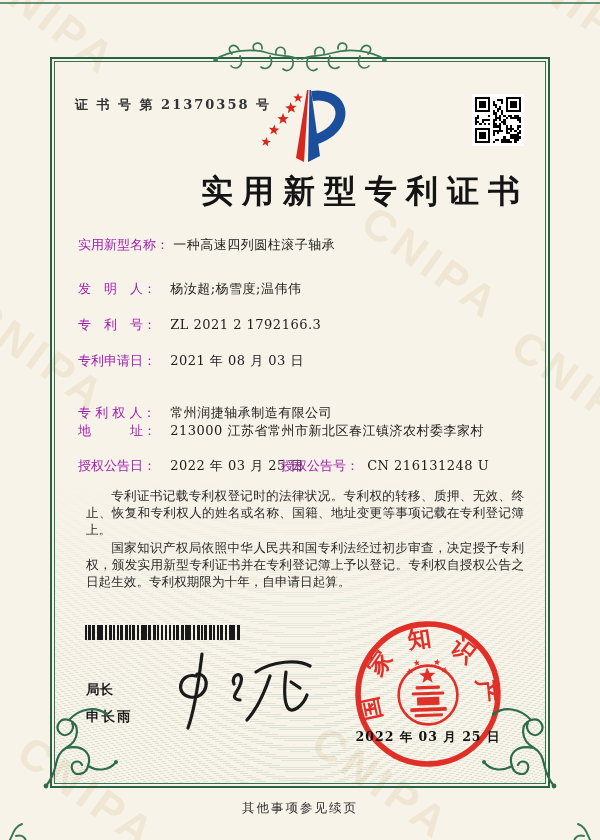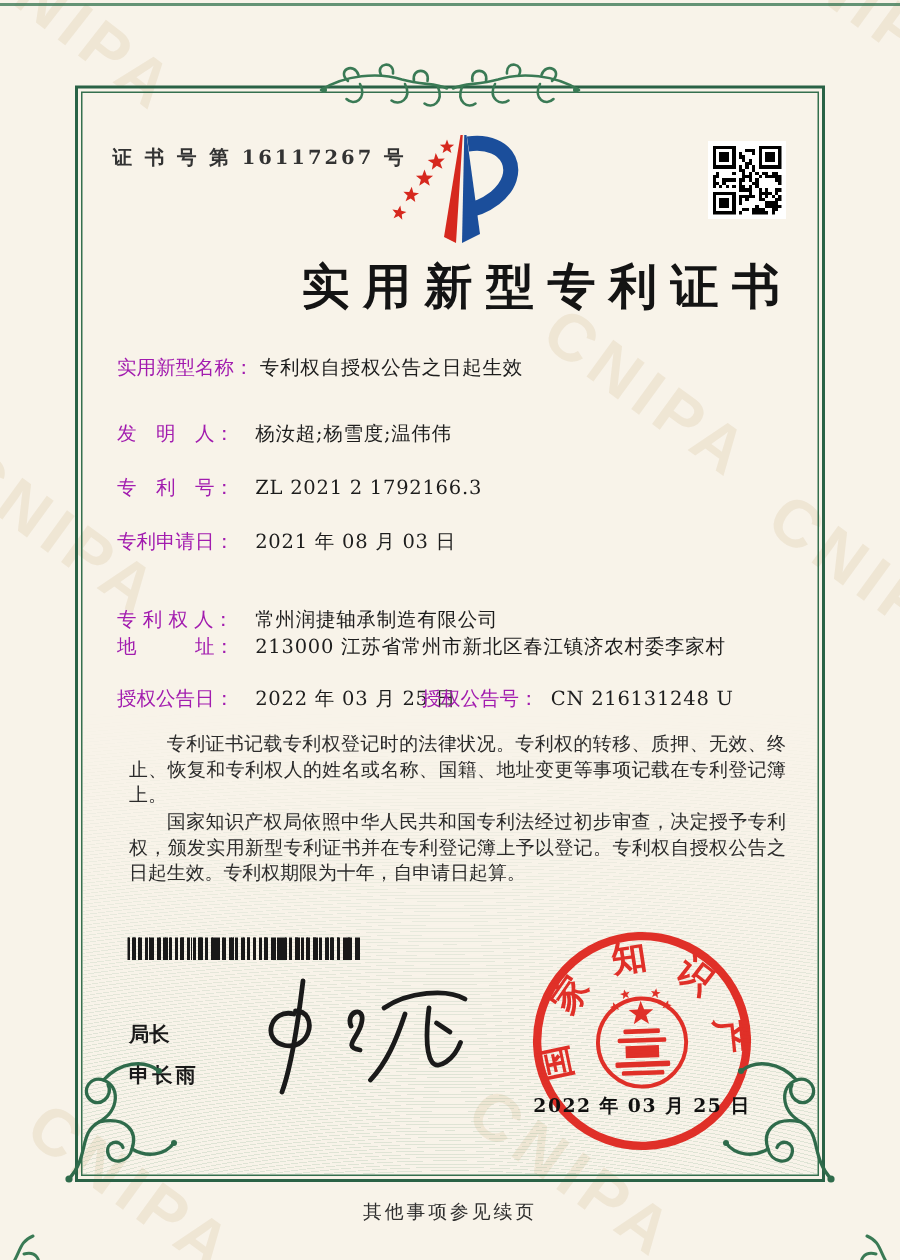--- a/index.html
+++ b/index.html
@@ -158,21 +158,21 @@
 </svg>
 <svg class="mini-curl l" viewBox="0 0 40 30">
   <path d="M2,28 C10,18 8,10 18,6 M12,18 C20,16 24,22 20,27" stroke="#3a7a55" fill="none" stroke-width="2" stroke-linecap="round"></path>
 </svg>
 <svg class="mini-curl r" viewBox="0 0 40 30">
   <path d="M2,28 C10,18 8,10 18,6 M12,18 C20,16 24,22 20,27" stroke="#3a7a55" fill="none" stroke-width="2" stroke-linecap="round"></path>
 </svg>
 
 <div class="content">
 
-  <div class="cert-no">证 书 号 第 16117267 号</div>
+  <div class="cert-no">证 书 号 第 21370358 号</div>
 
   <svg class="logo" viewBox="0 0 96 80">
     <polygon points="55,4 56.5,4 52,76 44,72" fill="#d6281e"></polygon>
     <polygon points="57.5,4 59,4 68,70 56,76" fill="#1b4e9b"></polygon>
     <path d="M60,10 C88,6 98,30 78,46 C70,52 64,54 58,54" fill="none" stroke="#1b4e9b" stroke-width="10"></path>
     <polygon fill="#d6281e" points="14.87,51.08 15.51,54.54 18.95,55.30 15.85,56.99 16.19,60.49 13.64,58.07 10.40,59.47 11.92,56.29 9.59,53.65 13.08,54.11"></polygon>
     <polygon fill="#d6281e" points="22.48,38.52 23.52,42.26 27.36,42.76 24.13,44.90 24.83,48.71 21.80,46.30 18.39,48.15 19.75,44.52 16.94,41.85 20.81,42.02"></polygon>
     <polygon fill="#d6281e" points="31.00,27.00 32.48,30.96 36.71,31.15 33.40,33.78 34.53,37.85 31.00,35.52 27.47,37.85 28.60,33.78 25.29,31.15 29.52,30.96"></polygon>
     <polygon fill="#d6281e" points="38.48,16.02 40.30,19.84 44.52,19.66 41.46,22.57 42.94,26.53 39.22,24.51 35.91,27.14 36.68,22.98 33.15,20.65 37.35,20.10"></polygon>
     <polygon fill="#d6281e" points="46.00,7.00 47.23,10.30 50.76,10.45 48.00,12.65 48.94,16.05 46.00,14.10 43.06,16.05 44.00,12.65 41.24,10.45 44.77,10.30"></polygon>
@@ -307,21 +307,21 @@
       <rect x="15" y="20" width="1" height="1" fill="#000"></rect>
       <rect x="16" y="20" width="1" height="1" fill="#000"></rect>
       <rect x="18" y="20" width="1" height="1" fill="#000"></rect>
     </svg>
 
   <div class="doc-title">实用新型专利证书</div>
 
   <div class="fields">
     <div class="frow r0">
       <span class="flabel">实用新型名称：</span>
-      <span class="fvalue">专利权自授权公告之日起生效</span>
+      <span class="fvalue">一种高速四列圆柱滚子轴承</span>
     </div>
     <div class="frow r1">
       <span class="flabel">发　明　人：</span>
       <span class="fvalue">杨汝超;杨雪度;温伟伟</span>
     </div>
     <div class="frow r2">
       <span class="flabel">专　利　号：</span>
       <span class="fvalue">ZL 2021 2 1792166.3</span>
     </div>
     <div class="frow r3">

